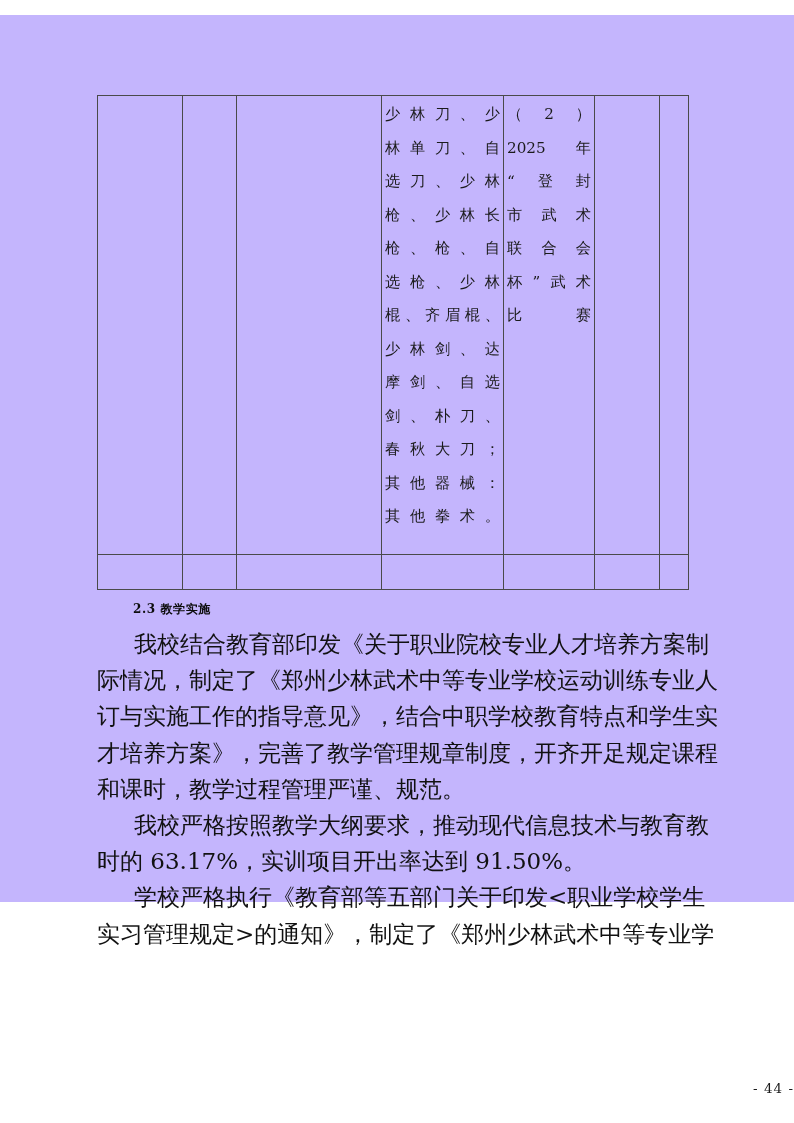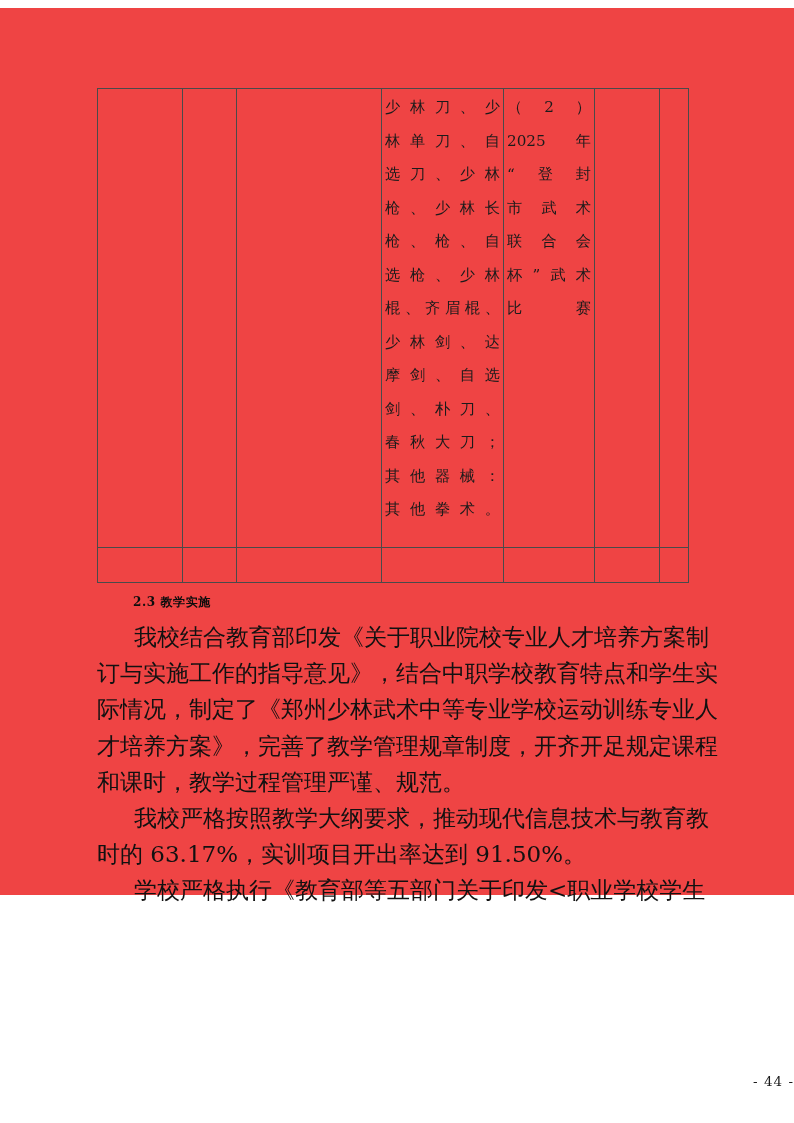--- a/index.html
+++ b/index.html
@@ -13,24 +13,24 @@
     height: 1123px;
     position: relative;
     font-family: "DejaVu Serif", "Liberation Serif", serif;
     color: #000000;
     overflow: hidden;
   }
 
   .page {
     position: absolute;
     left: 0;
-    top: 8px;
+    top: 15px;
     width: 794px;
     height: 887px;
-    background: #ef4444;
+    background: #c4b5fd;
   }
 
   
   .tbl-wrap {
     position: absolute;
     left: 97px;
     top: 80px;
     width: 591px;
   }
   table.doc-table {
@@ -190,33 +190,34 @@
       </tbody>
     </table>
   </div>
 
   <div class="body-area">
 
     <h2 class="sec-heading">2.3 教学实施</h2>
 
     <p class="para">
       <span class="ln"><span class="ind"></span><span>我校结合教育部印发《关于职业院校专业人才培养方案制</span></span>
+      <span class="ln">际情况，制定了《郑州少林武术中等专业学校运动训练专业人</span>
       <span class="ln">订与实施工作的指导意见》，结合中职学校教育特点和学生实</span>
-      <span class="ln">际情况，制定了《郑州少林武术中等专业学校运动训练专业人</span>
       <span class="ln">才培养方案》，完善了教学管理规章制度，开齐开足规定课程</span>
       <span class="ln last">和课时，教学过程管理严谨、规范。</span>
     </p>
 
     <p class="para">
       <span class="ln"><span class="ind"></span><span>我校严格按照教学大纲要求，推动现代信息技术与教育教</span></span>
       <span class="ln last">时的 63.17%，实训项目开出率达到 91.50%。</span>
     </p>
 
     <p class="para">
       <span class="ln"><span class="ind"></span><span>学校严格执行《教育部等五部门关于印发&lt;职业学校学生</span></span>
+      <span class="ln">实习管理规定&gt;的通知》，制定了《郑州少林武术中等专业学</span>
     </p>
 
   </div>
 
   <div class="footer">
     <span class="pagenum">- 44 -</span>
   </div>
 
 </div>
 

